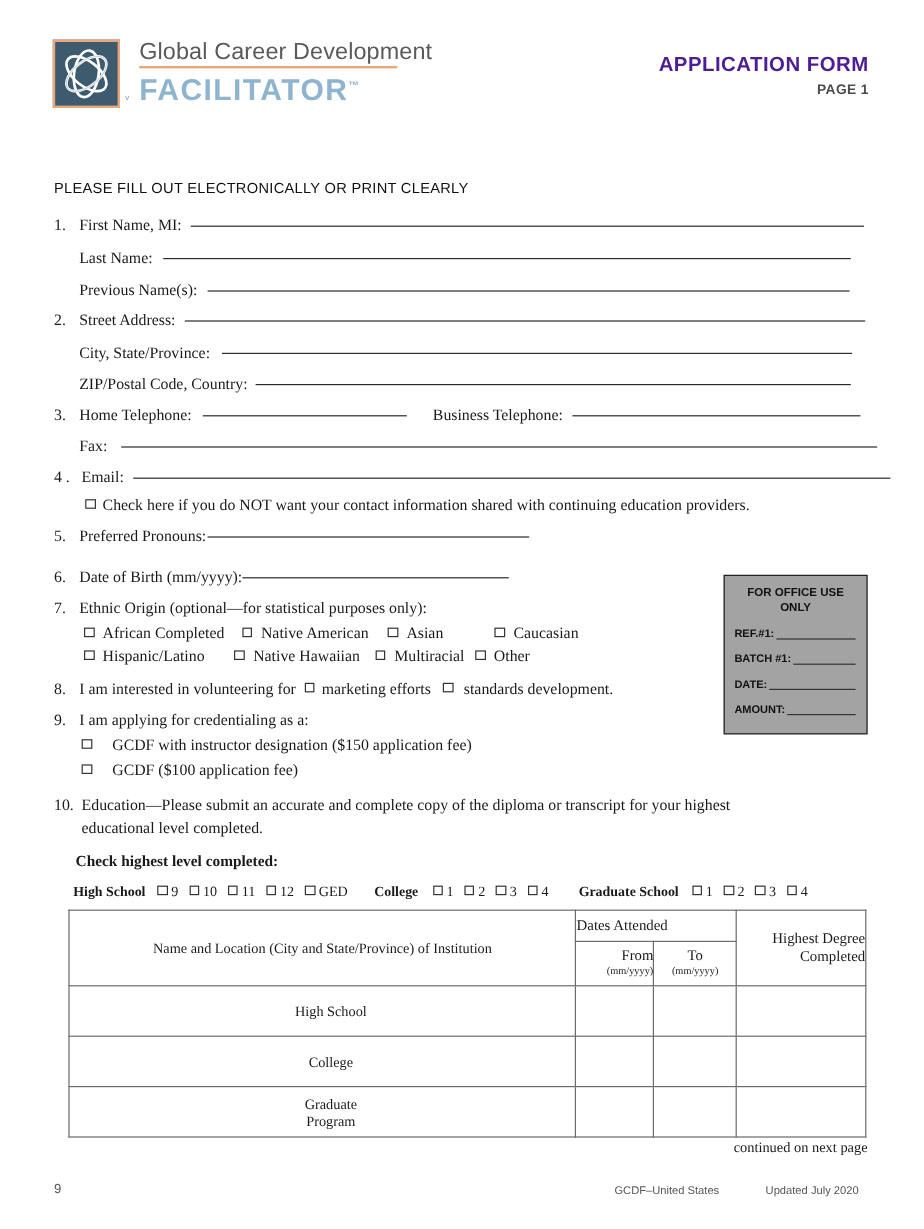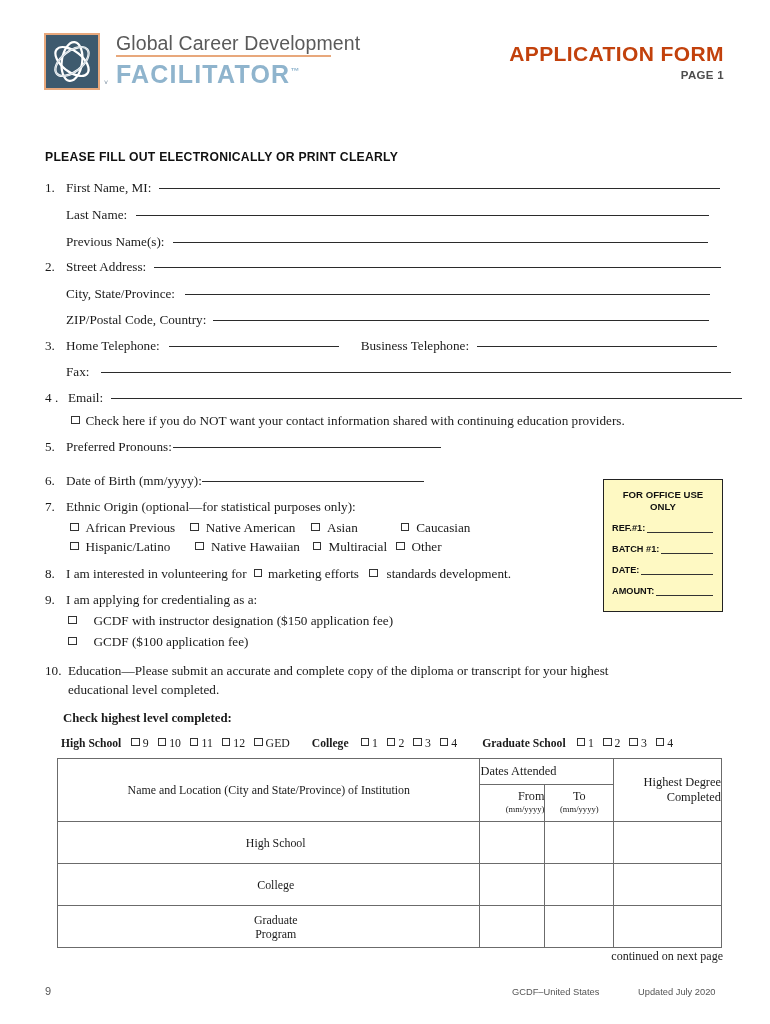--- a/index.html
+++ b/index.html
@@ -88,43 +88,43 @@
     vertical-align: super;
   }
 
   .title-block {
     position: absolute;
     right: 46px; top: 42px;
     text-align: right;
   }
   .form-title {
     font-family: "Liberation Sans", sans-serif;
-    font-size: 21px;
-    font-weight: bold;
-    color: #c2410c;
+    font-size: 17px;
+    font-weight: bold;
+    color: #4c1d95;
     letter-spacing: 0.4px;
     line-height: 24px;
     white-space: nowrap;
   }
   .form-page {
     font-family: "Liberation Sans", sans-serif;
     font-size: 11.5px;
     font-weight: bold;
     color: #4d4d4d;
     letter-spacing: 0.3px;
     margin-top: 3px;
   }
 
   
   .instruction {
     position: absolute;
     left: 45px; top: 150px;
     font-family: "Liberation Sans", sans-serif;
     font-size: 12.2px;
-    font-weight: bold;
+    font-weight: normal;
     letter-spacing: 0.25px;
     color: #111;
     white-space: nowrap;
   }
 
   .content { position: absolute; left: 0; top: 0; width: 770px; }
 
   .row {
     position: absolute;
     display: flex;
@@ -164,21 +164,21 @@
   }
 
   
   .office-box {
     position: absolute;
     left: 603px; top: 479px;
     width: 120px;
     height: 133px;
     border: 1.4px solid #222;
     box-sizing: border-box;
-    background: #fef9c3;
+    background: #a3a3a3;
     font-family: "Liberation Sans", sans-serif;
   }
   .office-title {
     text-align: center;
     font-size: 9.6px;
     font-weight: bold;
     line-height: 11.5px;
     margin-top: 9px;
     color: #111;
   }
@@ -407,21 +407,21 @@
     </div>
 
     <div class="row" style="left:45px; top:499px;">
       <span class="num">7.</span>
       <span class="lbl">Ethnic Origin (optional—for statistical purposes only):</span>
     </div>
 
     <div class="row" style="left:70px; top:520px;">
       <span class="cb"></span>
       <span class="gap" style="width:7px;"></span>
-      <span class="lbl">African Previous</span>
+      <span class="lbl">African Completed</span>
       <span class="gap" style="width:15px;"></span>
       <span class="cb"></span>
       <span class="gap" style="width:7px;"></span>
       <span class="lbl">Native American</span>
       <span class="gap" style="width:16px;"></span>
       <span class="cb"></span>
       <span class="gap" style="width:7px;"></span>
       <span class="lbl">Asian</span>
       <span class="gap" style="width:43px;"></span>
       <span class="cb"></span>

